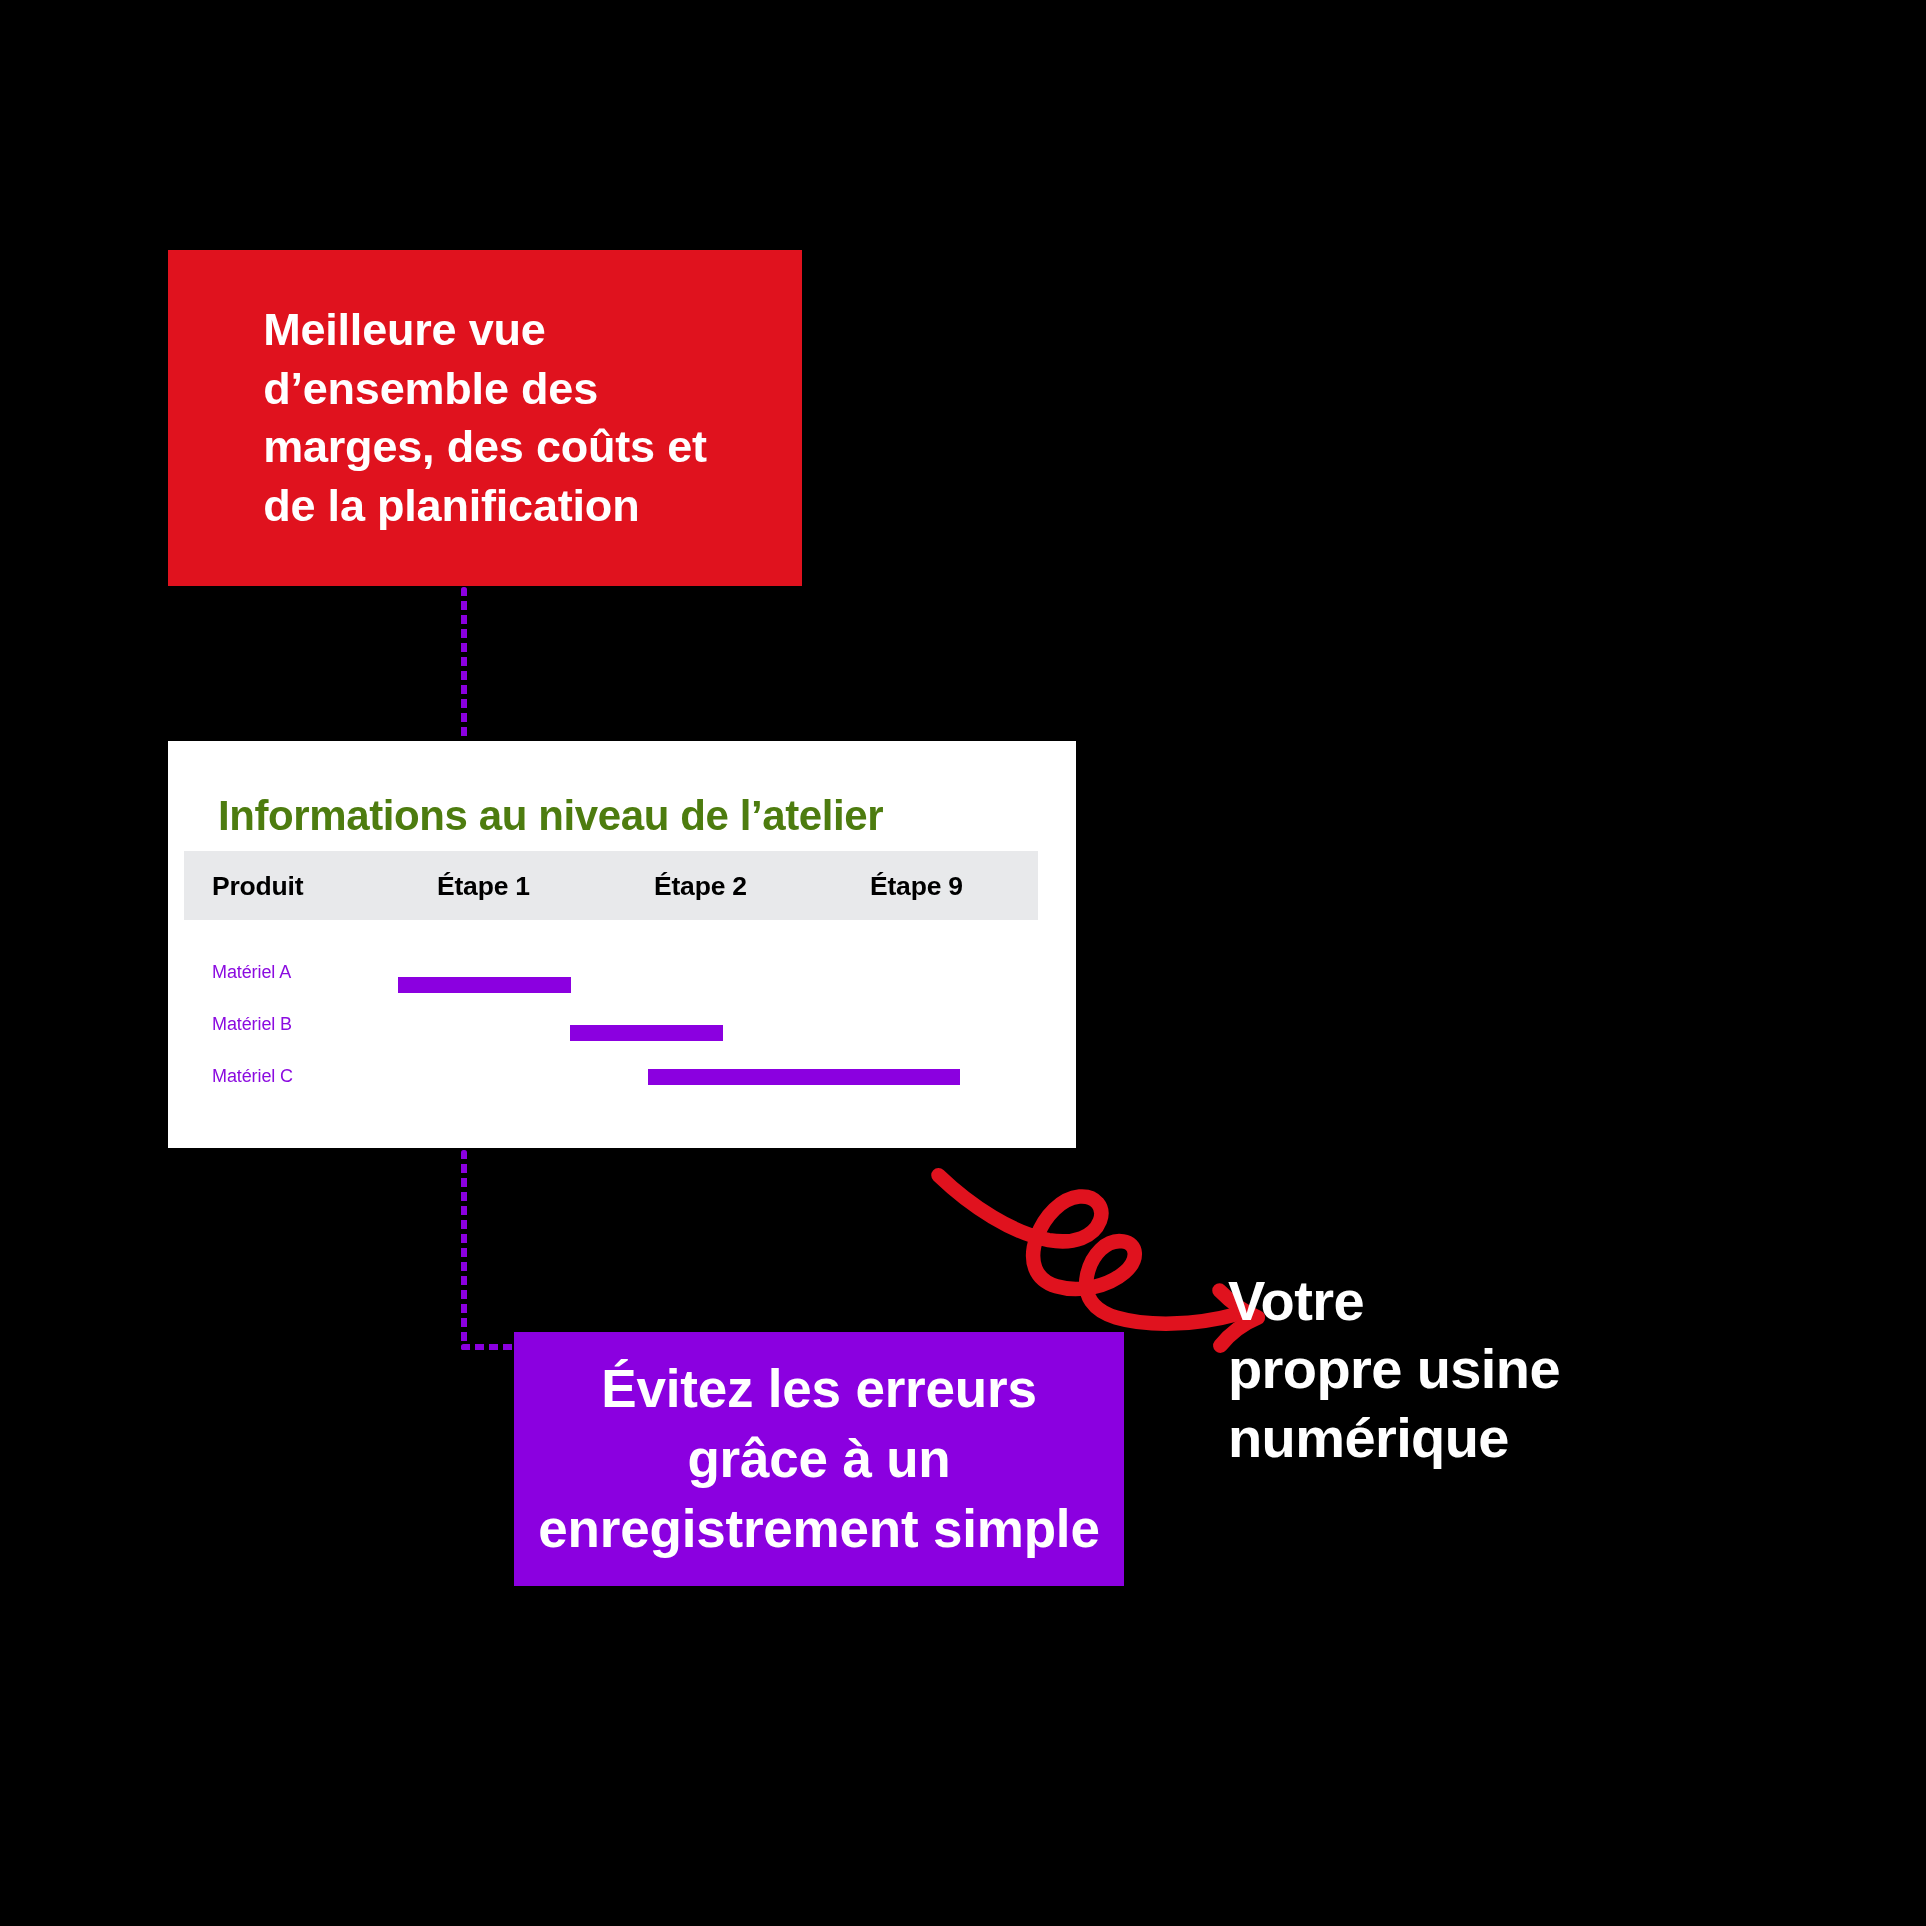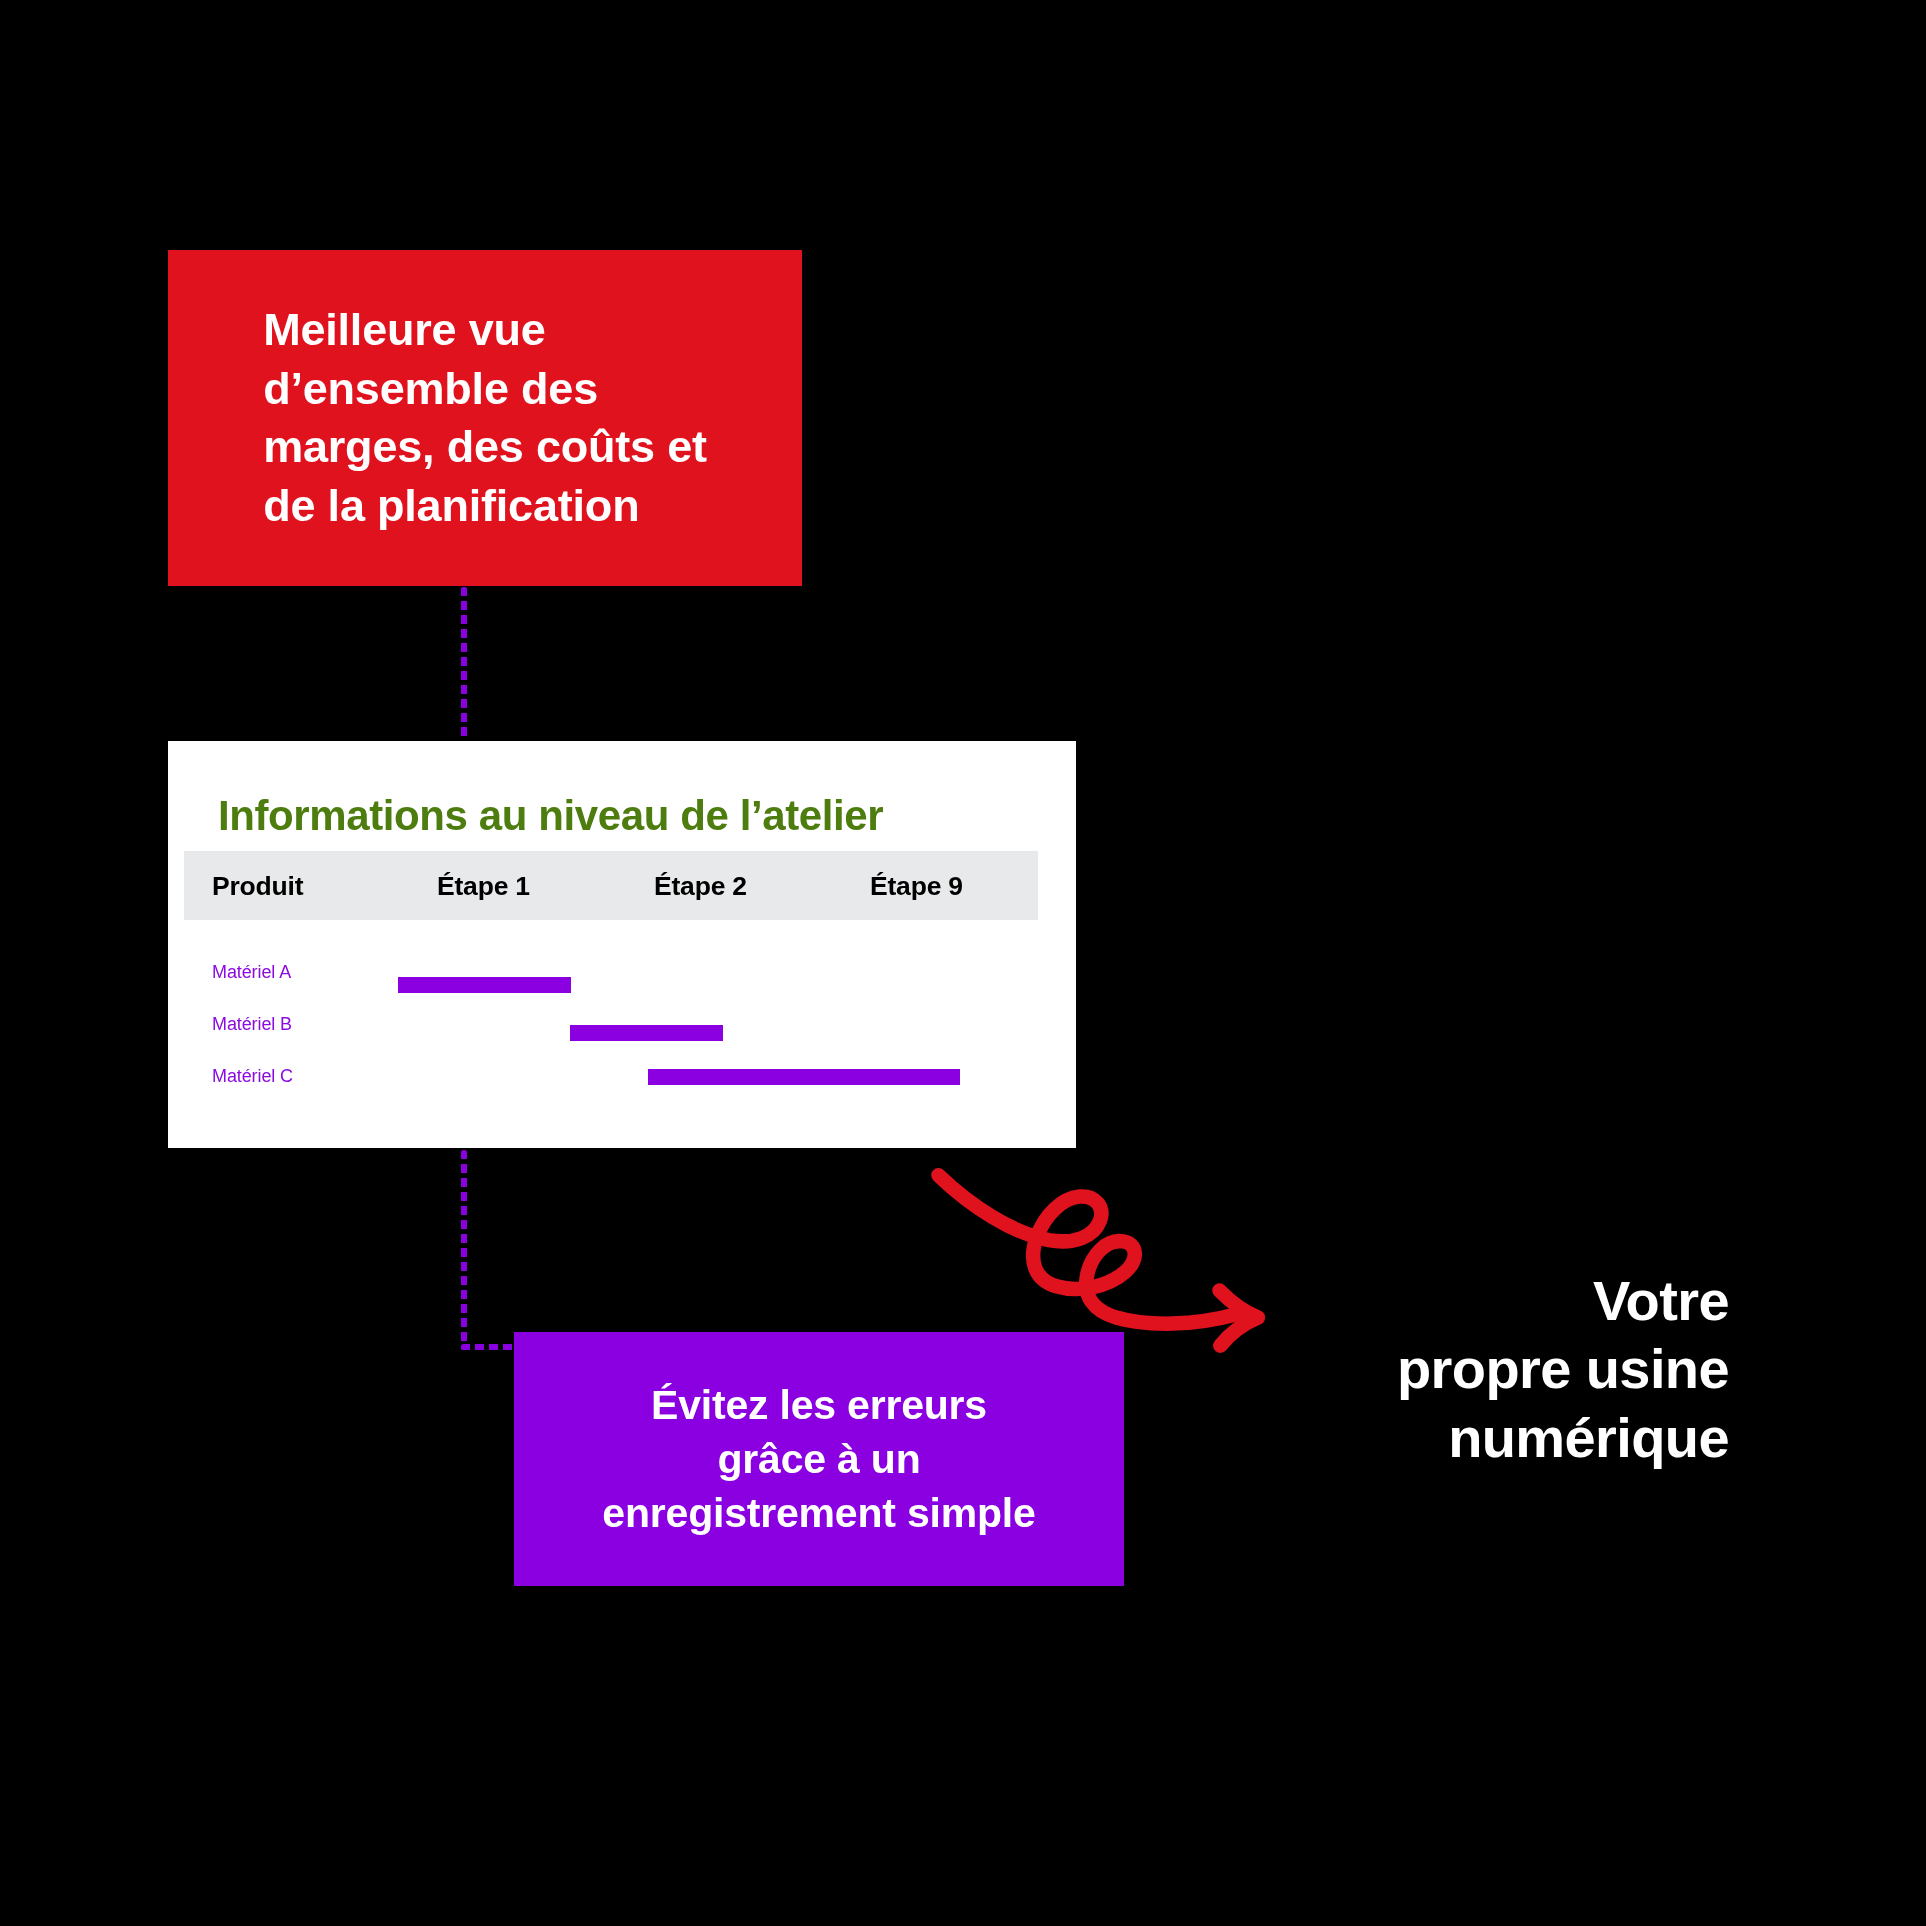--- a/index.html
+++ b/index.html
@@ -114,39 +114,39 @@
     height: 254px;
     background: #8B00E0;
     display: flex;
     align-items: center;
     justify-content: center;
     box-sizing: border-box;
     padding: 0 13.7px;
   }
   .purple-box-text {
     color: #FFFFFF;
-    font-size: 41px;
+    font-size: 53px;
     font-weight: 700;
     line-height: 1.32;
     text-align: center;
     letter-spacing: -0.2px;
     white-space: pre-line;
   }
 
   
   .headline {
     position: absolute;
     left: 1228px;
     top: 1267px;
     width: 501px;
     color: #FFFFFF;
     font-size: 56px;
     font-weight: 700;
     line-height: 1.22;
-    text-align: right;
+    text-align: left;
     letter-spacing: -0.6px;
     white-space: pre-line;
   }
 
   
   .dots-v {
     position: absolute;
     width: 5.6px;
     background-image: linear-gradient(#8B00E0 9.4px, rgba(0,0,0,0) 9.4px);
     background-size: 5.6px 14px;

